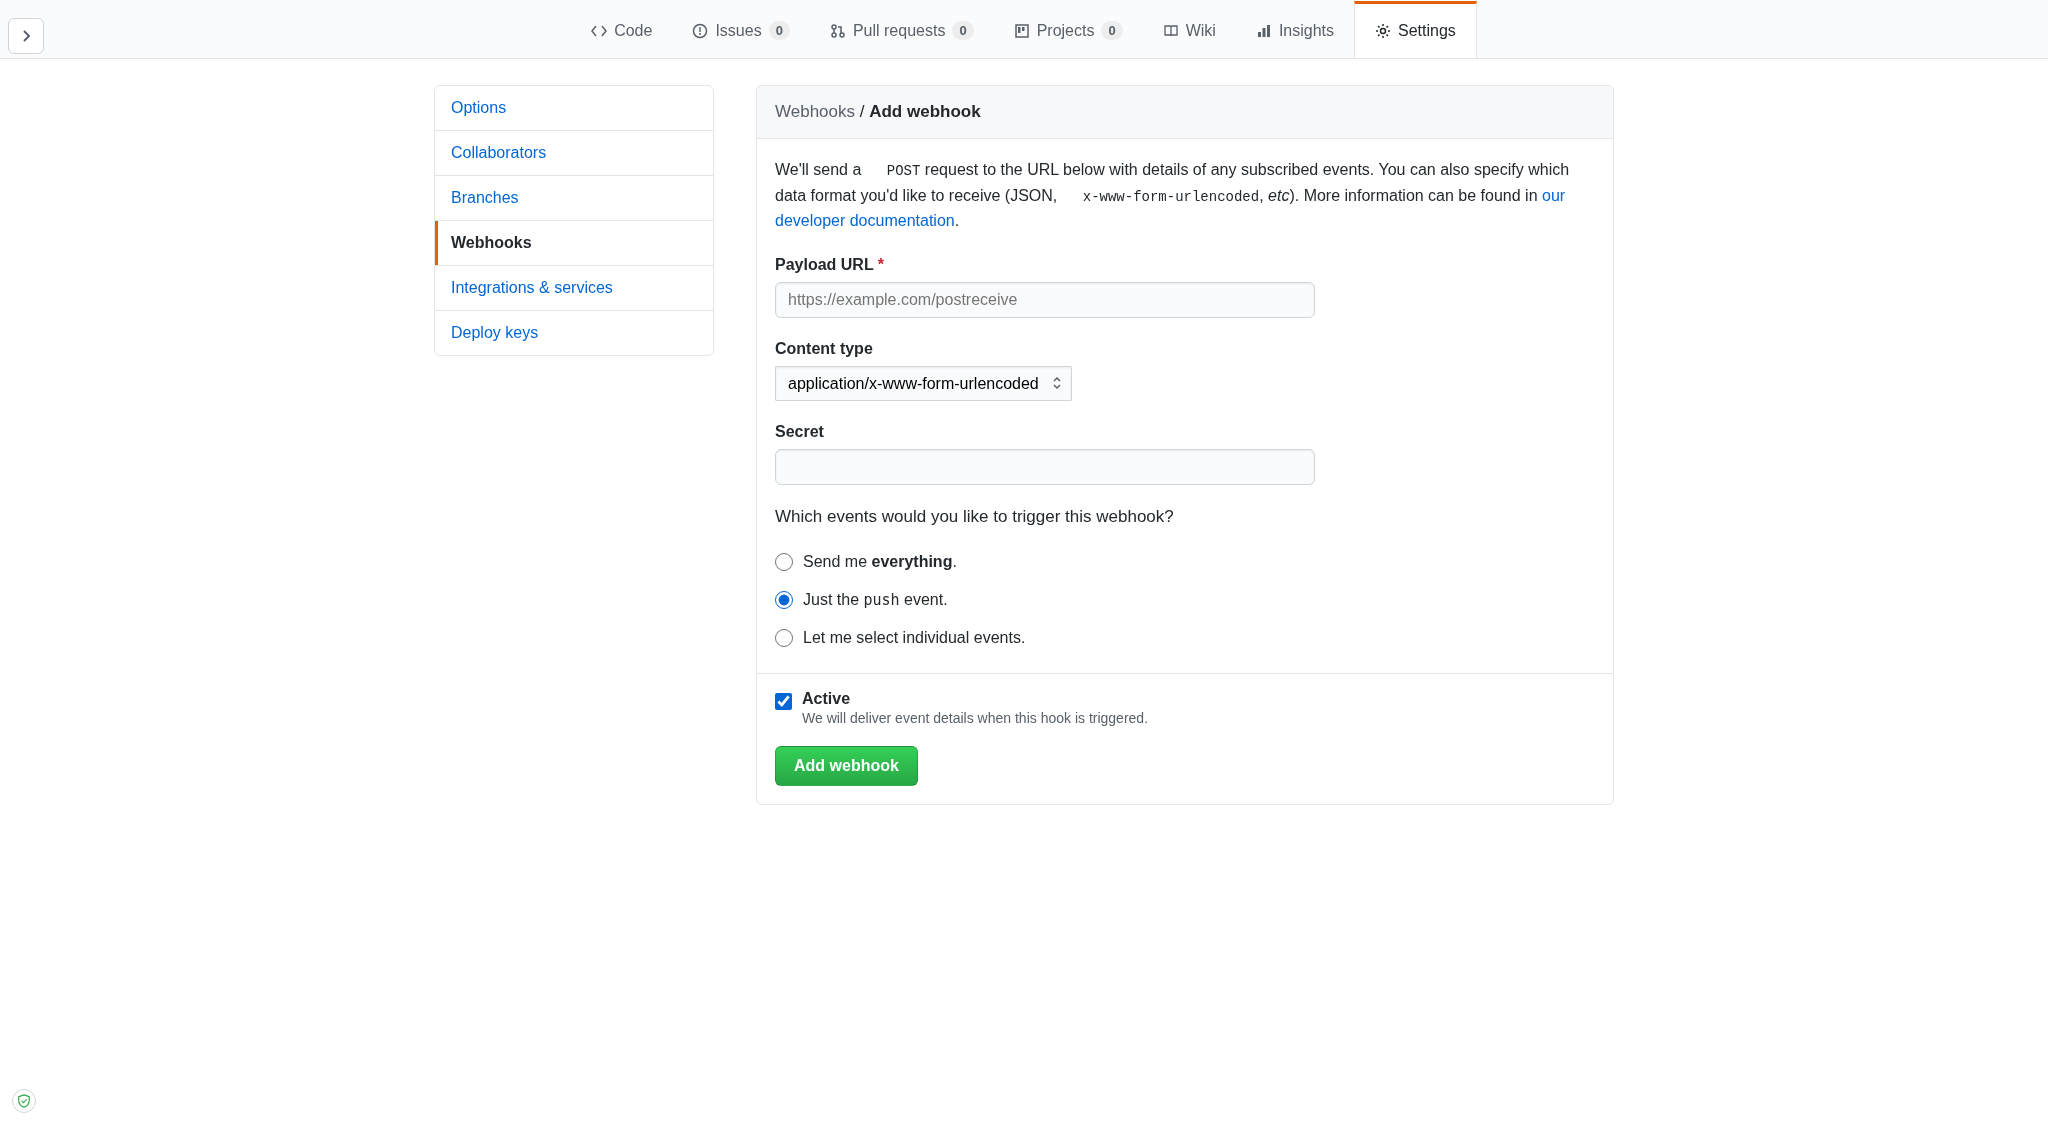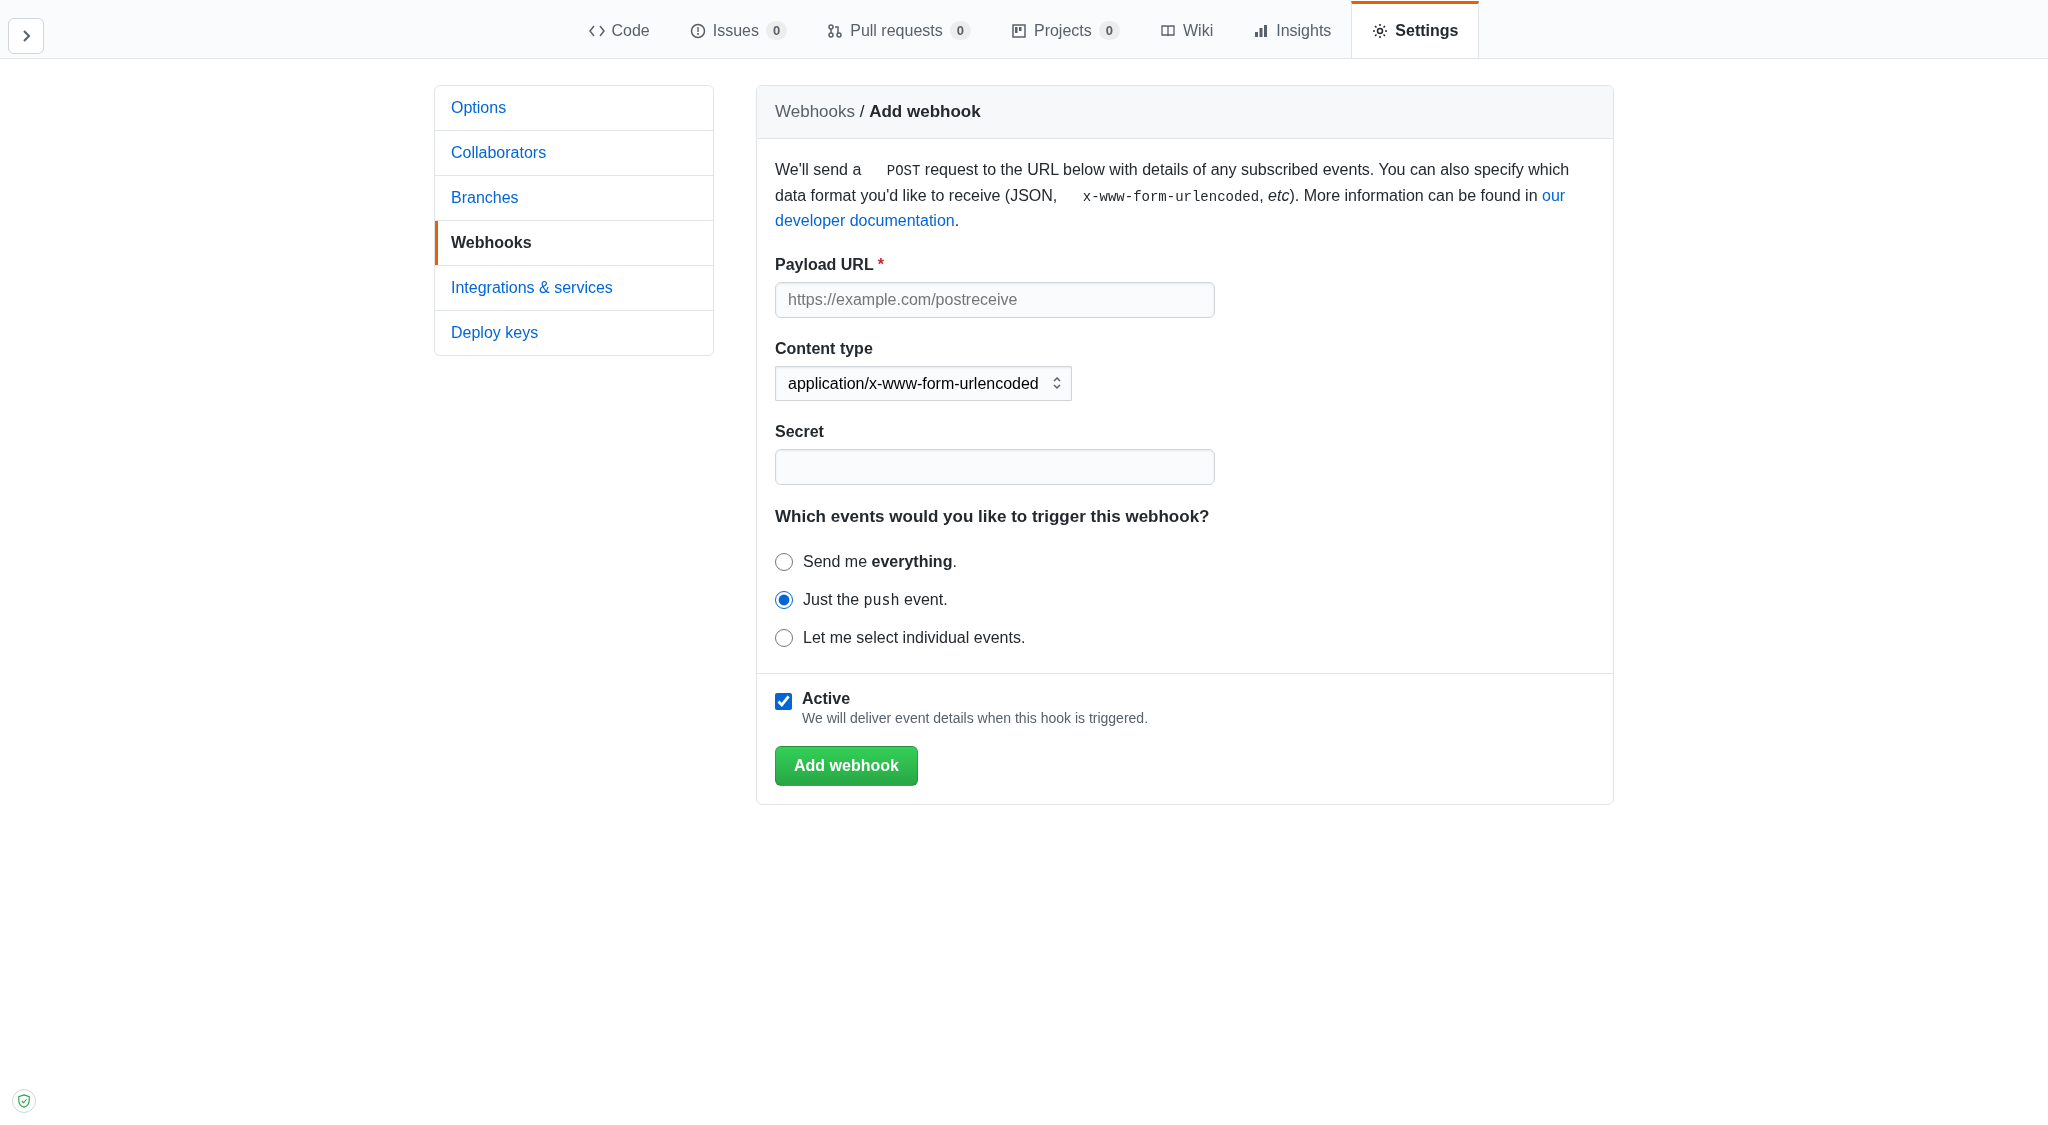--- a/index.html
+++ b/index.html
@@ -46,21 +46,21 @@
   color: #586069;
   gap: 7px;
   border-top: 3px solid transparent;
 }
 .tab.active {
   background: #fff;
   border-top: 3px solid #e36209;
   border-left: 1px solid #e1e4e8;
   border-right: 1px solid #e1e4e8;
   color: #24292e;
-  font-weight: 700;
+  font-weight: 400;
   margin-bottom: -1px;
 }
 .tab .icon {
   display: inline-flex;
   align-items: center;
 }
 .counter {
   background: #ededed;
   color: #586069;
   border-radius: 10px;
@@ -152,21 +152,21 @@
 .form-label {
   display: block;
   font-weight: 600;
   margin-bottom: 8px;
   font-size: 16px;
 }
 .required {
   color: #cb2431;
 }
 .text-input {
-  width: 440px;
+  width: 540px;
   max-width: 100%;
   padding: 8px 12px;
   border: 1px solid #d1d5da;
   border-radius: 6px;
   font-size: 16px;
   background: #fafbfc;
   box-shadow: inset 0 1px 2px rgba(27,31,35,0.075);
 }
 .select-wrap {
   display: inline-block;
@@ -182,21 +182,21 @@
   box-shadow: inset 0 1px 2px rgba(27,31,35,0.075);
 }
 .select-arrows {
   position: absolute;
   right: 10px;
   top: 50%;
   transform: translateY(-50%);
   pointer-events: none;
 }
 .events-heading {
-  font-weight: 700;
+  font-weight: 400;
   font-size: 17px;
   margin-bottom: 16px;
 }
 .radio-group {
   margin-bottom: 10px;
 }
 .radio-option {
   display: flex;
   align-items: center;
   gap: 10px;

